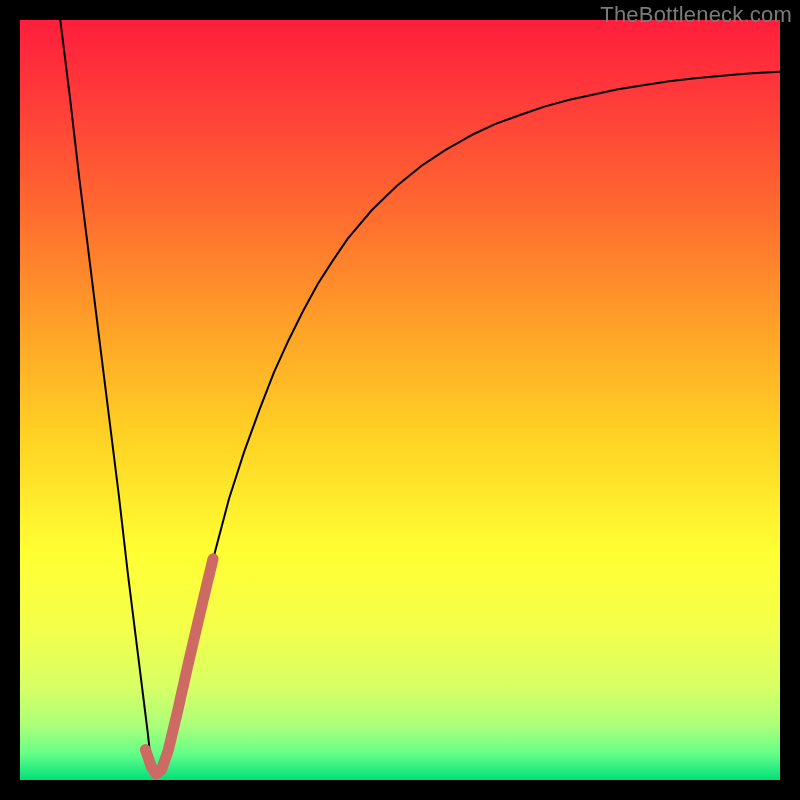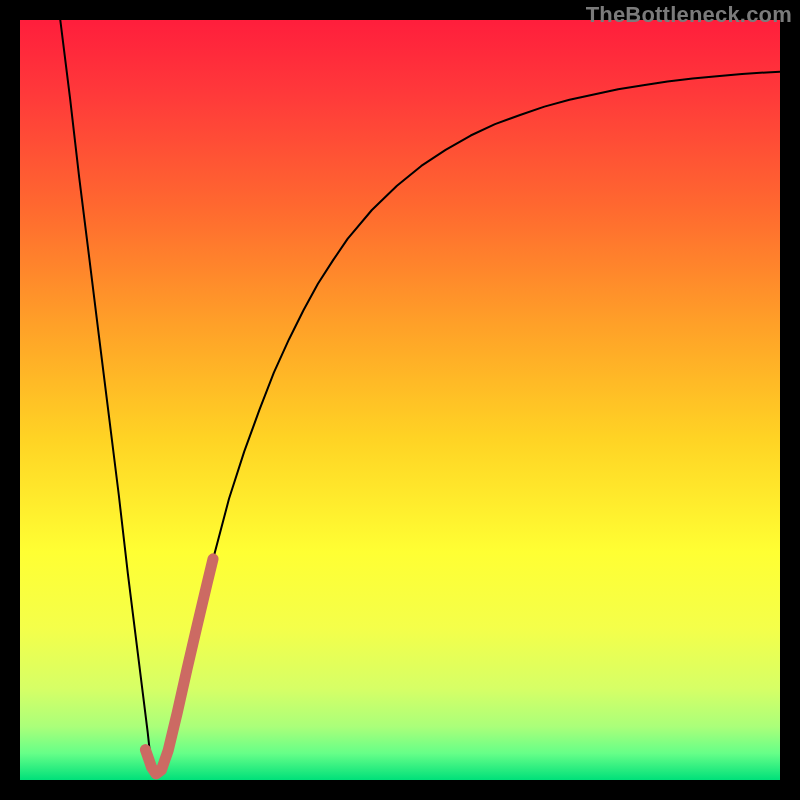--- a/index.html
+++ b/index.html
@@ -8,21 +8,20 @@
     width: 800px;
     height: 800px;
     background: #000;
     overflow: hidden;
   }
   .frame {
     position: relative;
     width: 800px;
     height: 800px;
     background: #000;
-    font-weight: bold;
   }
   .plot-area {
     position: absolute;
     left: 20px;
     top: 20px;
     width: 760px;
     height: 760px;
     overflow: hidden;
   }
   .watermark {

